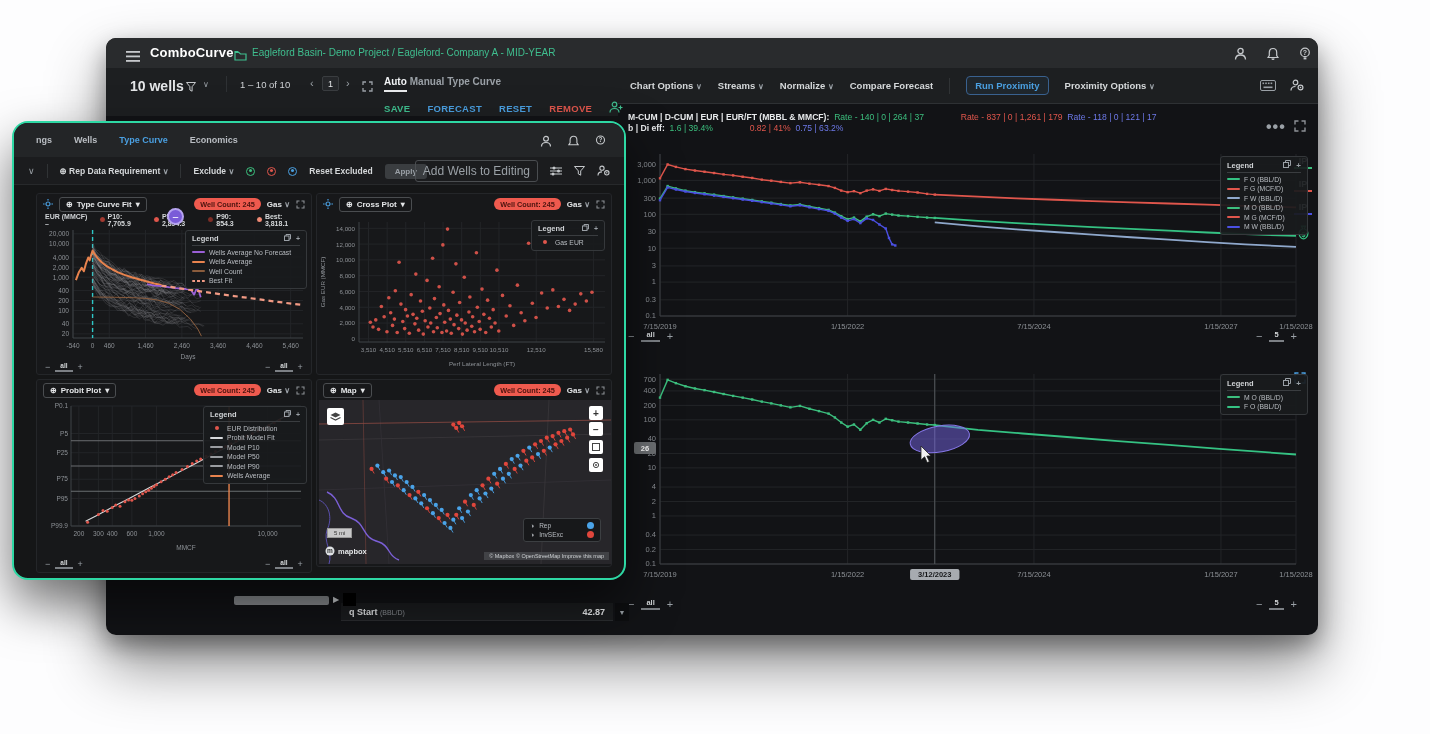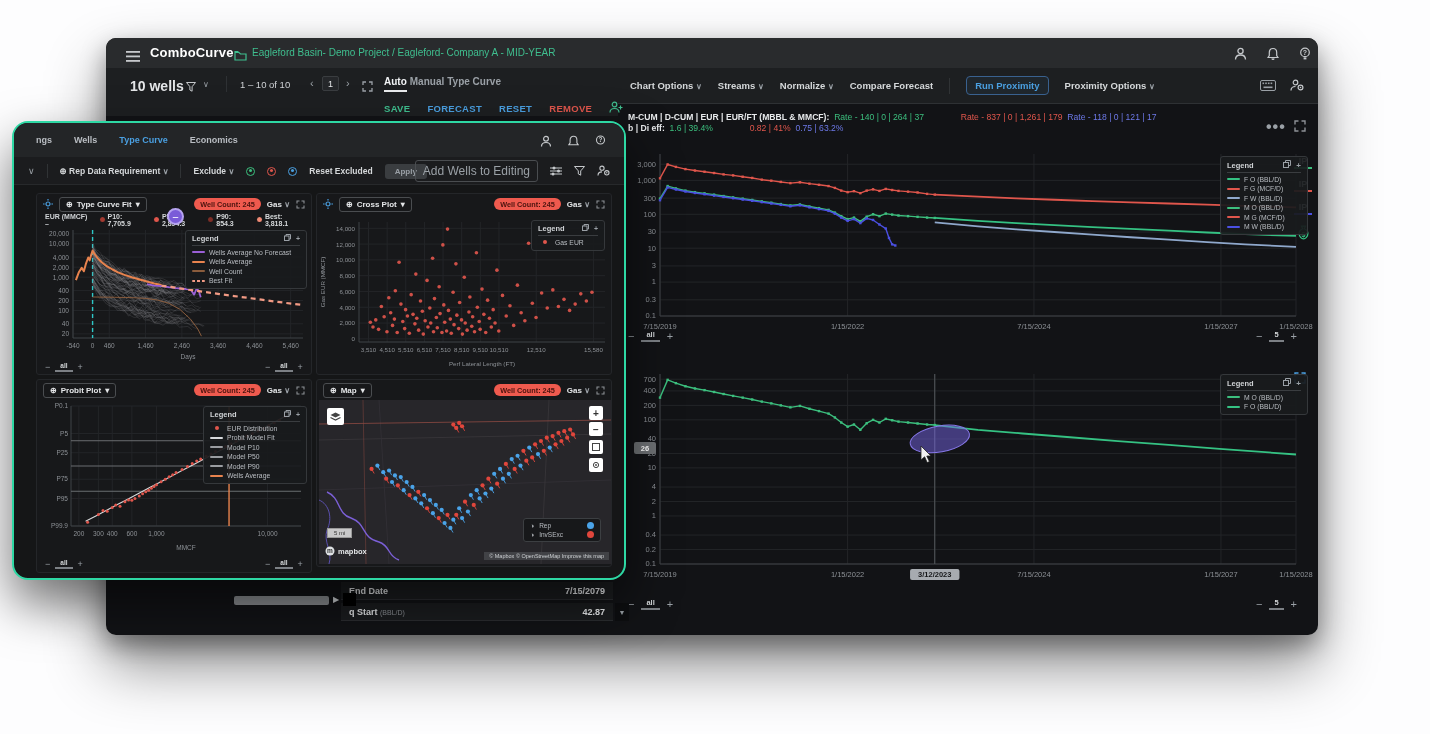--- a/index.html
+++ b/index.html
@@ -477,24 +477,20 @@
   </div>
   <div class="zoomctl" style="left:522px;top:560px;">−<span class="zl">all</span>+</div>
   <div class="zoomctl" style="left:1150px;top:560px;">−<span class="zl">5</span>+</div>
 
   <span class="abs" style="left:814px;top:408px;z-index:9;">
     <svg width="14" height="18">
         <polygon points="1,0 1,14 4.6,10.8 7.2,16.6 9.4,15.6 6.8,10 11,10" fill="#f2f2f2" stroke="#222" stroke-width="0.8"></polygon>
       </svg>
   </span>
 
-  <div class="prow" style="left:235px;top:544px;width:272px;height:18px;">
-    <span class="pl">End Date</span>
-    <span class="pv">7/15/2079</span>
-  </div>
   <div class="prow" style="left:235px;top:565px;width:272px;height:18px;">
     <span class="pl"><span>q Start</span> <span class="pu">(BBL/D)</span></span>
     <span class="pv">42.87</span>
   </div>
   <div class="abs" style="left:509px;top:565px;width:14px;height:18px;background:#0d0e10;color:#9aa0a6;font-size:7px;display:flex;align-items:center;justify-content:center;">▼</div>
   <div class="abs" style="left:128px;top:558px;width:95px;height:9px;background:#8a8d90;border-radius:2px;"></div>
   <span class="abs" style="left:227px;top:557px;color:#cfd2d5;font-size:8px;">▶</span>
   <div class="abs" style="left:237px;top:555px;width:13px;height:13px;background:#000;"></div>
 </div>
 

